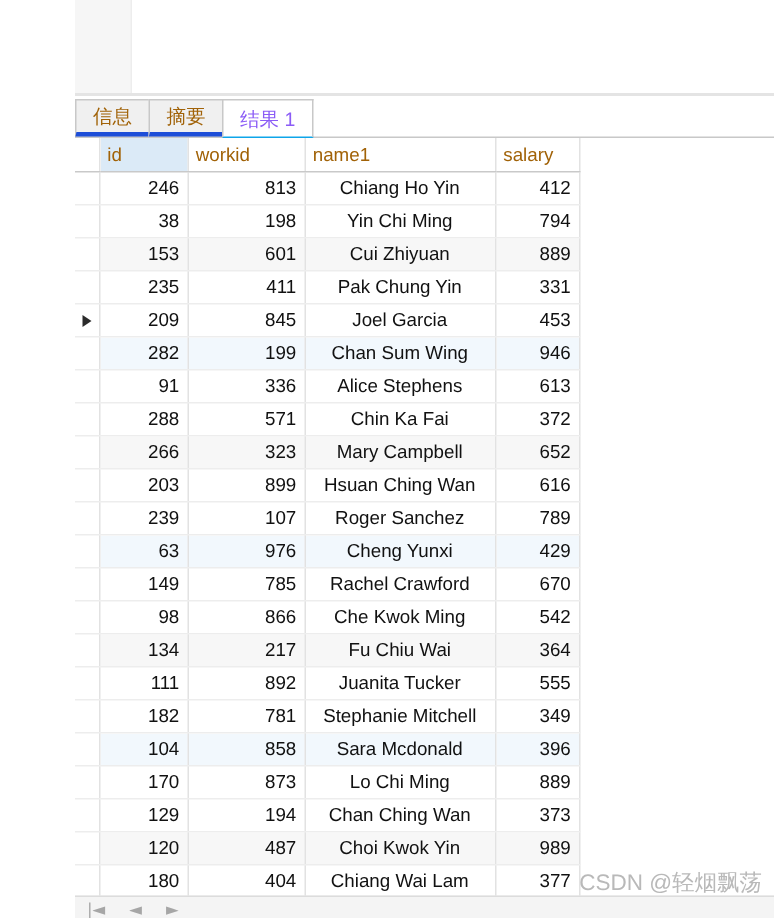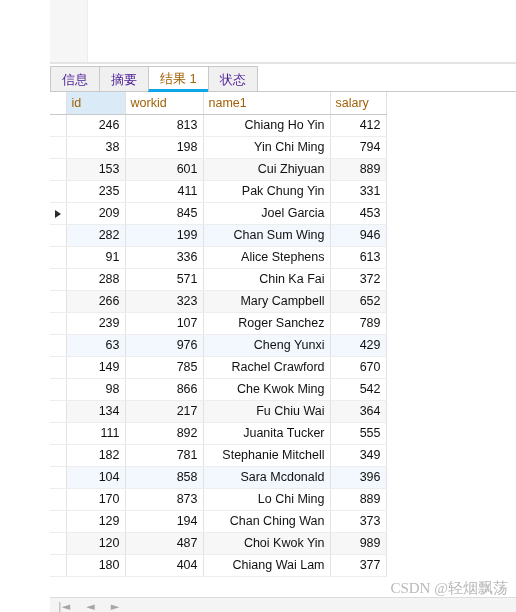--- a/index.html
+++ b/index.html
@@ -77,39 +77,39 @@
     display: flex;
     align-items: stretch;
   }
   .tab {
     position: relative;
     display: flex;
     align-items: center;
     justify-content: center;
     padding: 0 11px;
     font-size: 13px;
-    color: #4c1d95;
+    color: #a16207;
     background: #f0f0f0;
     border: 1px solid #c8c8c8;
-    border-bottom: 1px solid #1d4ed8;
+    border-bottom: 4px solid #1d4ed8;
     border-right: none;
     box-sizing: border-box;
     height: 26px;
     white-space: nowrap;
     cursor: default;
     line-height: 1;
   }
   .tab:last-child {
     border-right: 1px solid #c8c8c8;
   }
   .tab.active {
     background: #ffffff;
-    border-bottom: 3px solid #0ea5e9;
+    border-bottom: 1px solid #0ea5e9;
     z-index: 2;
-    color: #a16207;
+    color: #8b5cf6;
   }
 
   
   .grid {
     position: absolute;
     left: 50px; top: 92px;
     width: 466px;
     height: 520px;
     background: #ffffff;
     overflow: hidden;
@@ -154,21 +154,21 @@
     background: #dbeaf7;
   }
 
   td.marker {
     padding: 0;
     text-align: center;
     background: #ffffff;
     position: relative;
   }
   td.num { text-align: right; }
-  td.txt { text-align: right; }
+  td.txt { text-align: center; }
 
   tr.alt td { background: #f7f7f7; }
   tr.alt td.marker { background: #ffffff; }
   tr.blue td { background: #f2f8fd; }
   tr.blue td.marker { background: #ffffff; }
 
   .row-arrow {
     display: inline-block;
     width: 0; height: 0;
     border-top: 4.5px solid transparent;
@@ -203,41 +203,40 @@
 
   
   .watermark {
     position: absolute;
     right: 8px;
     bottom: 14px;
     font-size: 15px;
     color: #b9b9b9;
     white-space: nowrap;
     pointer-events: none;
-    font-family: Liberation Serif, serif;
+    font-family: Liberation Sans, sans-serif;
   }
 </style>
 </head>
 <body>
 
 <div id="app">
 
   <div class="editor-region">
     <div class="editor-left-pad"></div>
     <div class="editor-gutter"></div>
     <div class="editor-surface"></div>
     <div class="editor-bottom-rule"></div>
   </div>
 
   <div class="tabstrip">
     <div class="tabs">
         <div class="tab">信息</div>
         <div class="tab">摘要</div>
         <div class="tab active">结果 1</div>
-        <div class="tab">状态</div>
       </div>
     <div class="tabstrip-base"></div>
   </div>
 
   <div class="grid">
     <table class="grid-table">
       <colgroup>
         <col class="c-marker">
         <col class="c-id">
         <col class="c-workid">
@@ -312,20 +311,27 @@
           </tr>
           <tr class="alt">
             <td class="marker"></td>
             <td class="num">266</td>
             <td class="num">323</td>
             <td class="txt">Mary Campbell</td>
             <td class="num">652</td>
           </tr>
           <tr class="">
             <td class="marker"></td>
+            <td class="num">203</td>
+            <td class="num">899</td>
+            <td class="txt">Hsuan Ching Wan</td>
+            <td class="num">616</td>
+          </tr>
+          <tr class="">
+            <td class="marker"></td>
             <td class="num">239</td>
             <td class="num">107</td>
             <td class="txt">Roger Sanchez</td>
             <td class="num">789</td>
           </tr>
           <tr class="blue">
             <td class="marker"></td>
             <td class="num">63</td>
             <td class="num">976</td>
             <td class="txt">Cheng Yunxi</td>

